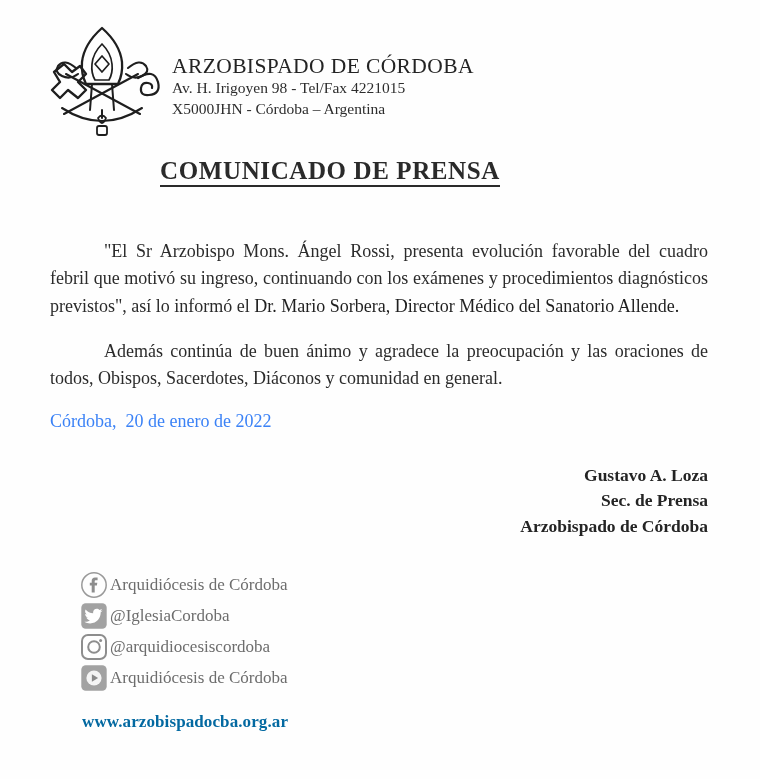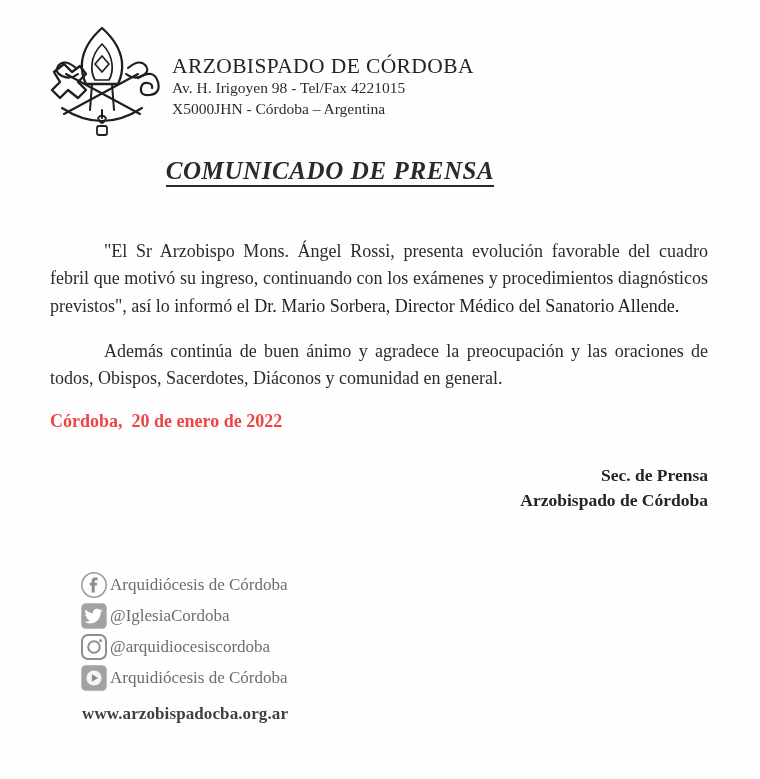--- a/index.html
+++ b/index.html
@@ -58,21 +58,20 @@
   }
 
   
   .doc-title {
     position: absolute;
     left: 0; top: 157px;
     width: 660px;
     text-align: center;
     font-size: 25px;
     font-weight: bold;
-    font-style: italic;
     letter-spacing: 0.6px;
     color: #2a2a2a;
   }
   .doc-title span {
     border-bottom: 2px solid #2a2a2a;
     padding-bottom: 1px;
   }
 
   
   .body-area {
@@ -93,23 +92,22 @@
     text-align: justify;
     text-justify: inter-word;
     margin: 0 0 18px 0;
     text-indent: 54px;
     color: #2b2b2b;
   }
   p.para b { font-weight: normal; color: #1f1f1f; }
   .dateline {
     font-size: 18px;
     margin: 16px 0 0 0;
-    color: #ef4444;
+    color: #3b82f6;
     white-space: pre;
-    font-weight: bold;
   }
 
   
   .signature {
     position: absolute;
     left: 408px;
     top: 463px;
     width: 300px;
     text-align: right;
     font-size: 17.5px;
@@ -136,25 +134,25 @@
     flex: 0 0 28px;
     display: block;
   }
   .social-label {
     margin-left: 2px;
     font-size: 17px;
     color: #6d6d6d;
     white-space: nowrap;
   }
   .website {
-    margin-top: 12px;
+    margin-top: 20px;
     margin-left: 2px;
     font-size: 17px;
     font-weight: bold;
-    color: #404040;
+    color: #0369a1;
     letter-spacing: 0.1px;
   }
 </style>
 </head>
 <body>
 
 <div class="page">
 
   <div class="letterhead">
 
@@ -202,20 +200,21 @@
   <div class="body-area">
 
     <p class="para"><span>"El Sr Arzobispo Mons. Ángel Rossi, presenta evolución favorable del cuadro febril que motivó su ingreso, continuando con los exámenes y procedimientos diagnósticos previstos", así lo informó el </span><b>Dr. Mario Sorbera, Director Médico del Sanatorio Allende.</b></p>
 
     <p class="para">Además continúa de buen ánimo y agradece la preocupación y las oraciones de todos, Obispos, Sacerdotes, Diáconos y comunidad en general.</p>
 
     <div class="dateline">Córdoba,  20 de enero de 2022</div>
   </div>
 
   <div class="signature">
+    <div>Gustavo A. Loza</div>
     <div>Sec. de Prensa</div>
     <div>Arzobispado de Córdoba</div>
   </div>
 
   <div class="social">
 
     <div class="social-row">
       <svg class="social-ico" viewBox="0 0 28 28">
         <circle cx="14" cy="14" r="12.2" fill="none" stroke="#9a9a9a" stroke-width="1.5"></circle>
         <path d="M15.6 9.2h2.0V6.5h-2.6c-2.1 0-3.3 1.3-3.3 3.3v2.0h-1.9v2.7h1.9v7.0h3.0v-7.0h2.2l0.4-2.7h-2.6v-1.6c0-0.7 0.3-1.0 0.9-1.0z" fill="#8d8d8d"></path>

